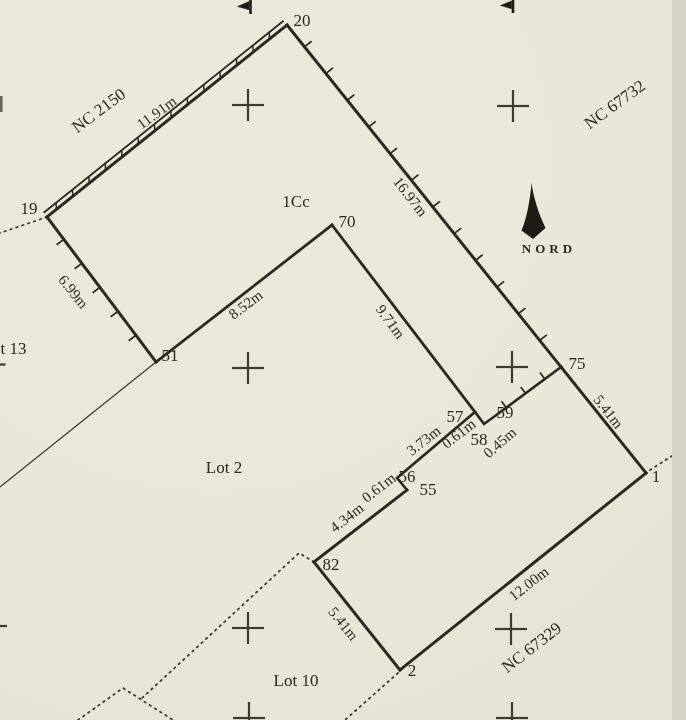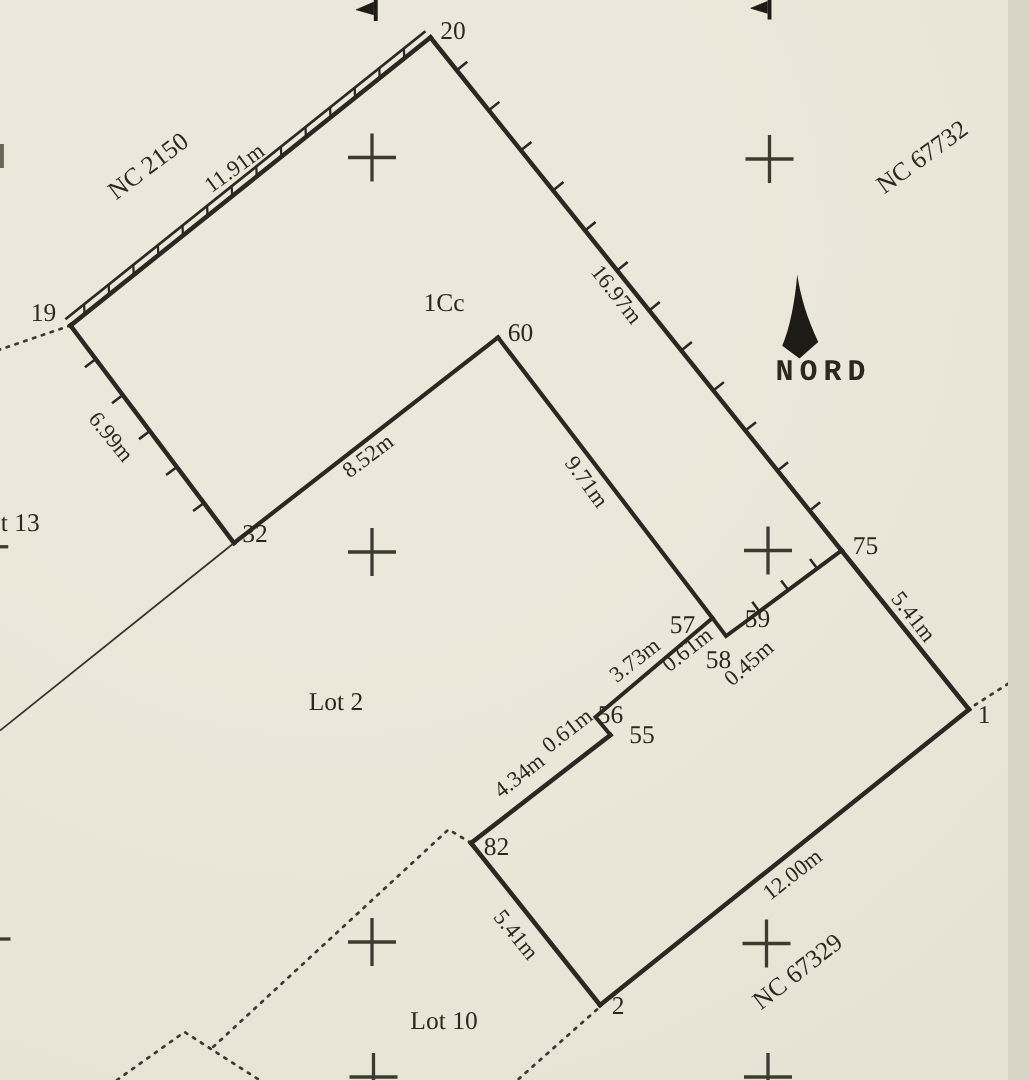--- a/index.html
+++ b/index.html
@@ -15,21 +15,21 @@
   .lbl{
     position:absolute;
     transform:translate(-50%,-50%) rotate(var(--r,0deg));
     white-space:nowrap;
     color:#2b2820;
     -webkit-user-select:none;user-select:none;
   }
   .pt{font-size:17px;}
   .m{font-size:15px;}
   .parcel{font-size:17px;}
-  .nord{font-size:20px;font-weight:bold;letter-spacing:4px;font-family:Liberation Mono, monospace;}
+  .nord{font-size:13px;font-weight:bold;letter-spacing:4px;}
 </style>
 </head>
 <body>
 
 <div class="sheet">
 
   <svg width="686" height="720" viewBox="0 0 686 720">
 
     <g stroke="#3c392f" stroke-width="1.8" fill="none" stroke-dasharray="1.6 4.6" stroke-linecap="round">
       <path d="M47,217 L0,233"></path>
@@ -124,22 +124,22 @@
     <g fill="#1d1b16" stroke="#1d1b16">
       <line x1="250.5" y1="0" x2="250.5" y2="14" stroke-width="2.6"></line>
       <path d="M249,1.5 L237.5,6.5 L249,9.8 Z" stroke-width="0.5"></path>
       <line x1="513" y1="0" x2="513" y2="13" stroke-width="2.6"></line>
       <path d="M511.5,1 L500.5,5.5 L511.5,8.8 Z" stroke-width="0.5"></path>
     </g>
   </svg>
 
   <div class="lbl pt" style="left:302px;top:21px">20</div>
   <div class="lbl pt" style="left:29px;top:209px">19</div>
-  <div class="lbl pt" style="left:347px;top:222px">60</div>
-  <div class="lbl pt" style="left:170px;top:356px">32</div>
+  <div class="lbl pt" style="left:347px;top:222px">70</div>
+  <div class="lbl pt" style="left:170px;top:356px">51</div>
   <div class="lbl pt" style="left:577px;top:364px">75</div>
   <div class="lbl pt" style="left:656px;top:477px">1</div>
   <div class="lbl pt" style="left:412px;top:671px">2</div>
   <div class="lbl pt" style="left:331px;top:565px">82</div>
   <div class="lbl pt" style="left:428px;top:490px">55</div>
   <div class="lbl pt" style="left:407px;top:477px">56</div>
   <div class="lbl pt" style="left:455px;top:417px">57</div>
   <div class="lbl pt" style="left:479px;top:440px">58</div>
   <div class="lbl pt" style="left:505px;top:413px">59</div>
 

